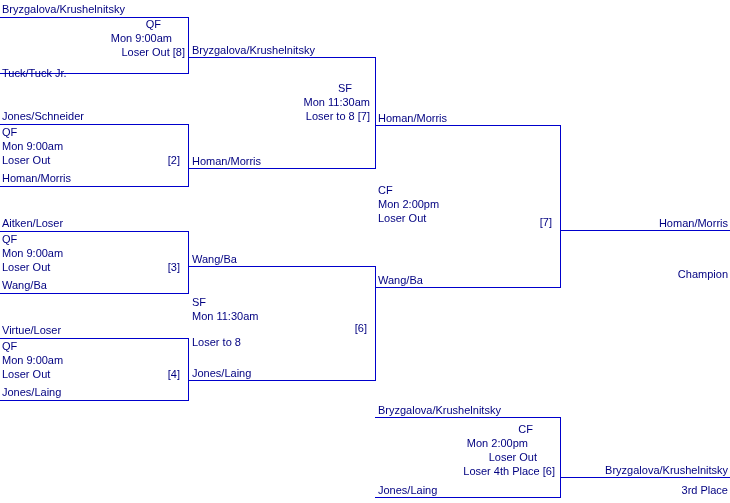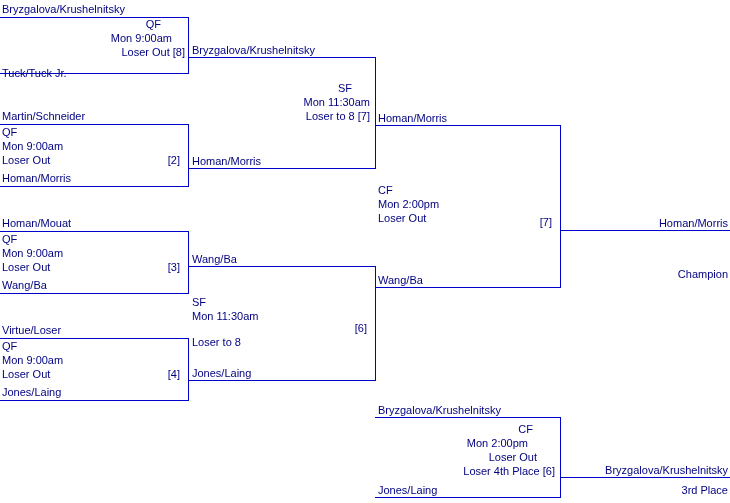--- a/index.html
+++ b/index.html
@@ -56,29 +56,29 @@
   <div class="vl" style="left:560px;top:417px;height:81px"></div>
   <div class="hl" style="left:560px;top:477px;width:170px"></div>
 
   <span class="t" style="left:2px;top:3px">Bryzgalova/Krushelnitsky</span>
   <span class="t" style="right:569px;top:18px">QF</span>
   <span class="t" style="right:558px;top:32px">Mon 9:00am</span>
   <span class="t" style="right:545px;top:46px">Loser Out [8]</span>
   <span class="t" style="left:2px;top:67px">Tuck/Tuck Jr.</span>
   <span class="t" style="left:192px;top:44px">Bryzgalova/Krushelnitsky</span>
 
-  <span class="t" style="left:2px;top:110px">Martin/Schneider</span>
+  <span class="t" style="left:2px;top:110px">Jones/Schneider</span>
   <span class="t" style="left:2px;top:126px">QF</span>
   <span class="t" style="left:2px;top:140px">Mon 9:00am</span>
   <span class="t" style="left:2px;top:154px">Loser Out</span>
   <span class="t" style="right:550px;top:154px">[2]</span>
   <span class="t" style="left:2px;top:172px">Homan/Morris</span>
   <span class="t" style="left:192px;top:155px">Homan/Morris</span>
 
-  <span class="t" style="left:2px;top:217px">Homan/Mouat</span>
+  <span class="t" style="left:2px;top:217px">Aitken/Loser</span>
   <span class="t" style="left:2px;top:233px">QF</span>
   <span class="t" style="left:2px;top:247px">Mon 9:00am</span>
   <span class="t" style="left:2px;top:261px">Loser Out</span>
   <span class="t" style="right:550px;top:261px">[3]</span>
   <span class="t" style="left:2px;top:279px">Wang/Ba</span>
   <span class="t" style="left:192px;top:253px">Wang/Ba</span>
 
   <span class="t" style="left:2px;top:324px">Virtue/Loser</span>
   <span class="t" style="left:2px;top:340px">QF</span>
   <span class="t" style="left:2px;top:354px">Mon 9:00am</span>

